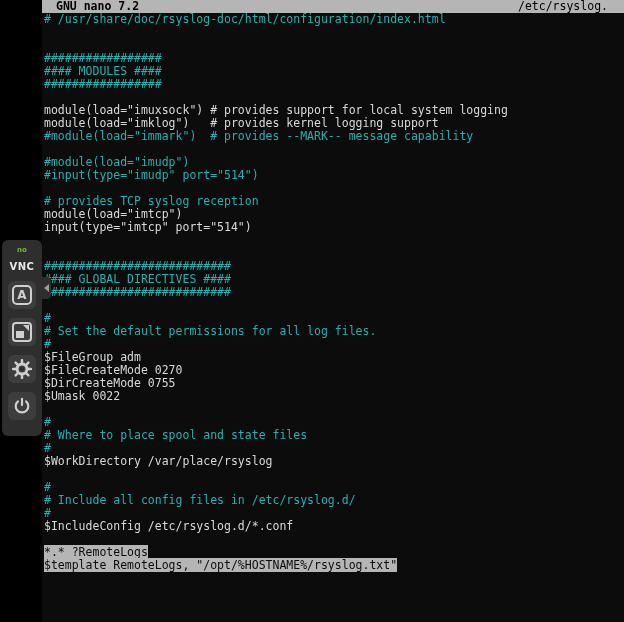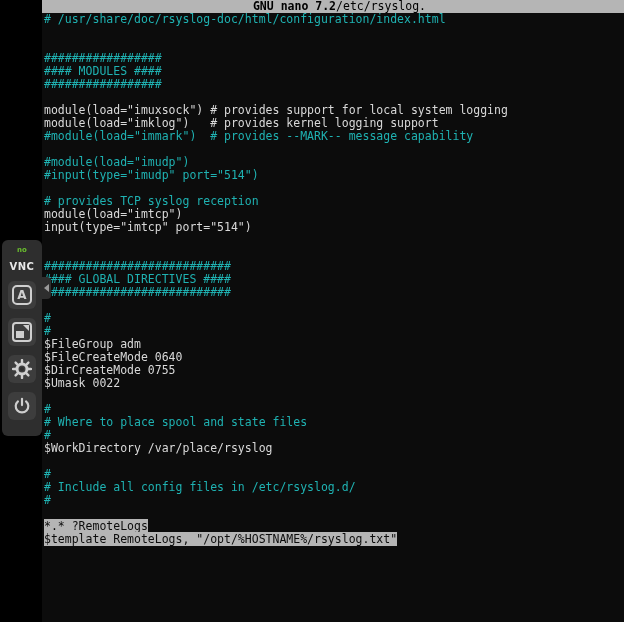--- a/index.html
+++ b/index.html
@@ -2,22 +2,22 @@
 <html style="--term-bg: #0c0c0c; --fg: #d9d9d9; --comment: #1fb2b2; --bar-bg: #b5b5b5; --sel-bg: #b5b5b5; --panel-bg: #2e2e2e; --logo-green: #6abf2e; --icon: #cfcfcf;"><head>
 <meta charset="utf-8">
 <style>
   * { margin:0; padding:0; box-sizing:border-box; }
   html, body { width:624px; height:622px; background:#000; overflow:hidden; }
   body { position:relative; font-family:"DejaVu Sans Mono", monospace; }
 
   .terminal { position:absolute; left:42px; top:0; width:582px; height:622px; background:var(--term-bg,#0c0c0c); }
 
   .titlebar { height:13px; background:var(--bar-bg,#b5b5b5); color:#000;
-              font-size:11.5px; line-height:13px; display:flex; justify-content:center;
-              padding-left:14px; padding-right:1px; white-space:pre; }
+              font-size:11.5px; line-height:13px; display:flex; justify-content:space-between;
+              padding-left:14px; padding-right:16px; white-space:pre; }
   .title-left { font-weight:bold; }
 
   .content { padding-left:2px; }
   .line { height:13px; font-size:11.5px; line-height:13px; white-space:pre; color:var(--fg,#d9d9d9); }
   .line .comment { color:var(--comment,#1fb2b2); }
   .line .code { color:var(--fg,#d9d9d9); }
   .line .selected { background:var(--sel-bg,#b5b5b5); color:#0c0c0c; }
 
   .vnc-panel { position:absolute; left:2px; top:240px; width:40px; height:196px;
                background:var(--panel-bg,#2e2e2e); border-radius:6px;
@@ -72,34 +72,36 @@
       <div class="line"><span class="comment"># provides TCP syslog reception</span></div>
       <div class="line"><span class="code">module(load="imtcp")</span></div>
       <div class="line"><span class="code">input(type="imtcp" port="514")</span></div>
       <div class="line"></div>
       <div class="line"></div>
       <div class="line"><span class="comment">###########################</span></div>
       <div class="line"><span class="comment">#### GLOBAL DIRECTIVES ####</span></div>
       <div class="line"><span class="comment">###########################</span></div>
       <div class="line"></div>
       <div class="line"><span class="comment">#</span></div>
+      <div class="line"><span class="comment"># Set the default permissions for all log files.</span></div>
       <div class="line"><span class="comment">#</span></div>
       <div class="line"><span class="code">$FileGroup adm</span></div>
-      <div class="line"><span class="code">$FileCreateMode 0640</span></div>
+      <div class="line"><span class="code">$FileCreateMode 0270</span></div>
       <div class="line"><span class="code">$DirCreateMode 0755</span></div>
       <div class="line"><span class="code">$Umask 0022</span></div>
       <div class="line"></div>
       <div class="line"><span class="comment">#</span></div>
       <div class="line"><span class="comment"># Where to place spool and state files</span></div>
       <div class="line"><span class="comment">#</span></div>
       <div class="line"><span class="code">$WorkDirectory /var/place/rsyslog</span></div>
       <div class="line"></div>
       <div class="line"><span class="comment">#</span></div>
       <div class="line"><span class="comment"># Include all config files in /etc/rsyslog.d/</span></div>
       <div class="line"><span class="comment">#</span></div>
+      <div class="line"><span class="code">$IncludeConfig /etc/rsyslog.d/*.conf</span></div>
       <div class="line"></div>
       <div class="line"><span class="selected">*.* ?RemoteLogs</span></div>
       <div class="line"><span class="selected">$template RemoteLogs, "/opt/%HOSTNAME%/rsyslog.txt"</span></div>
     </div>
 </div>
 
 <div class="vnc-panel">
   <div class="logo">
     <span class="logo-no">no</span>
     <span class="logo-vnc">VNC</span>

